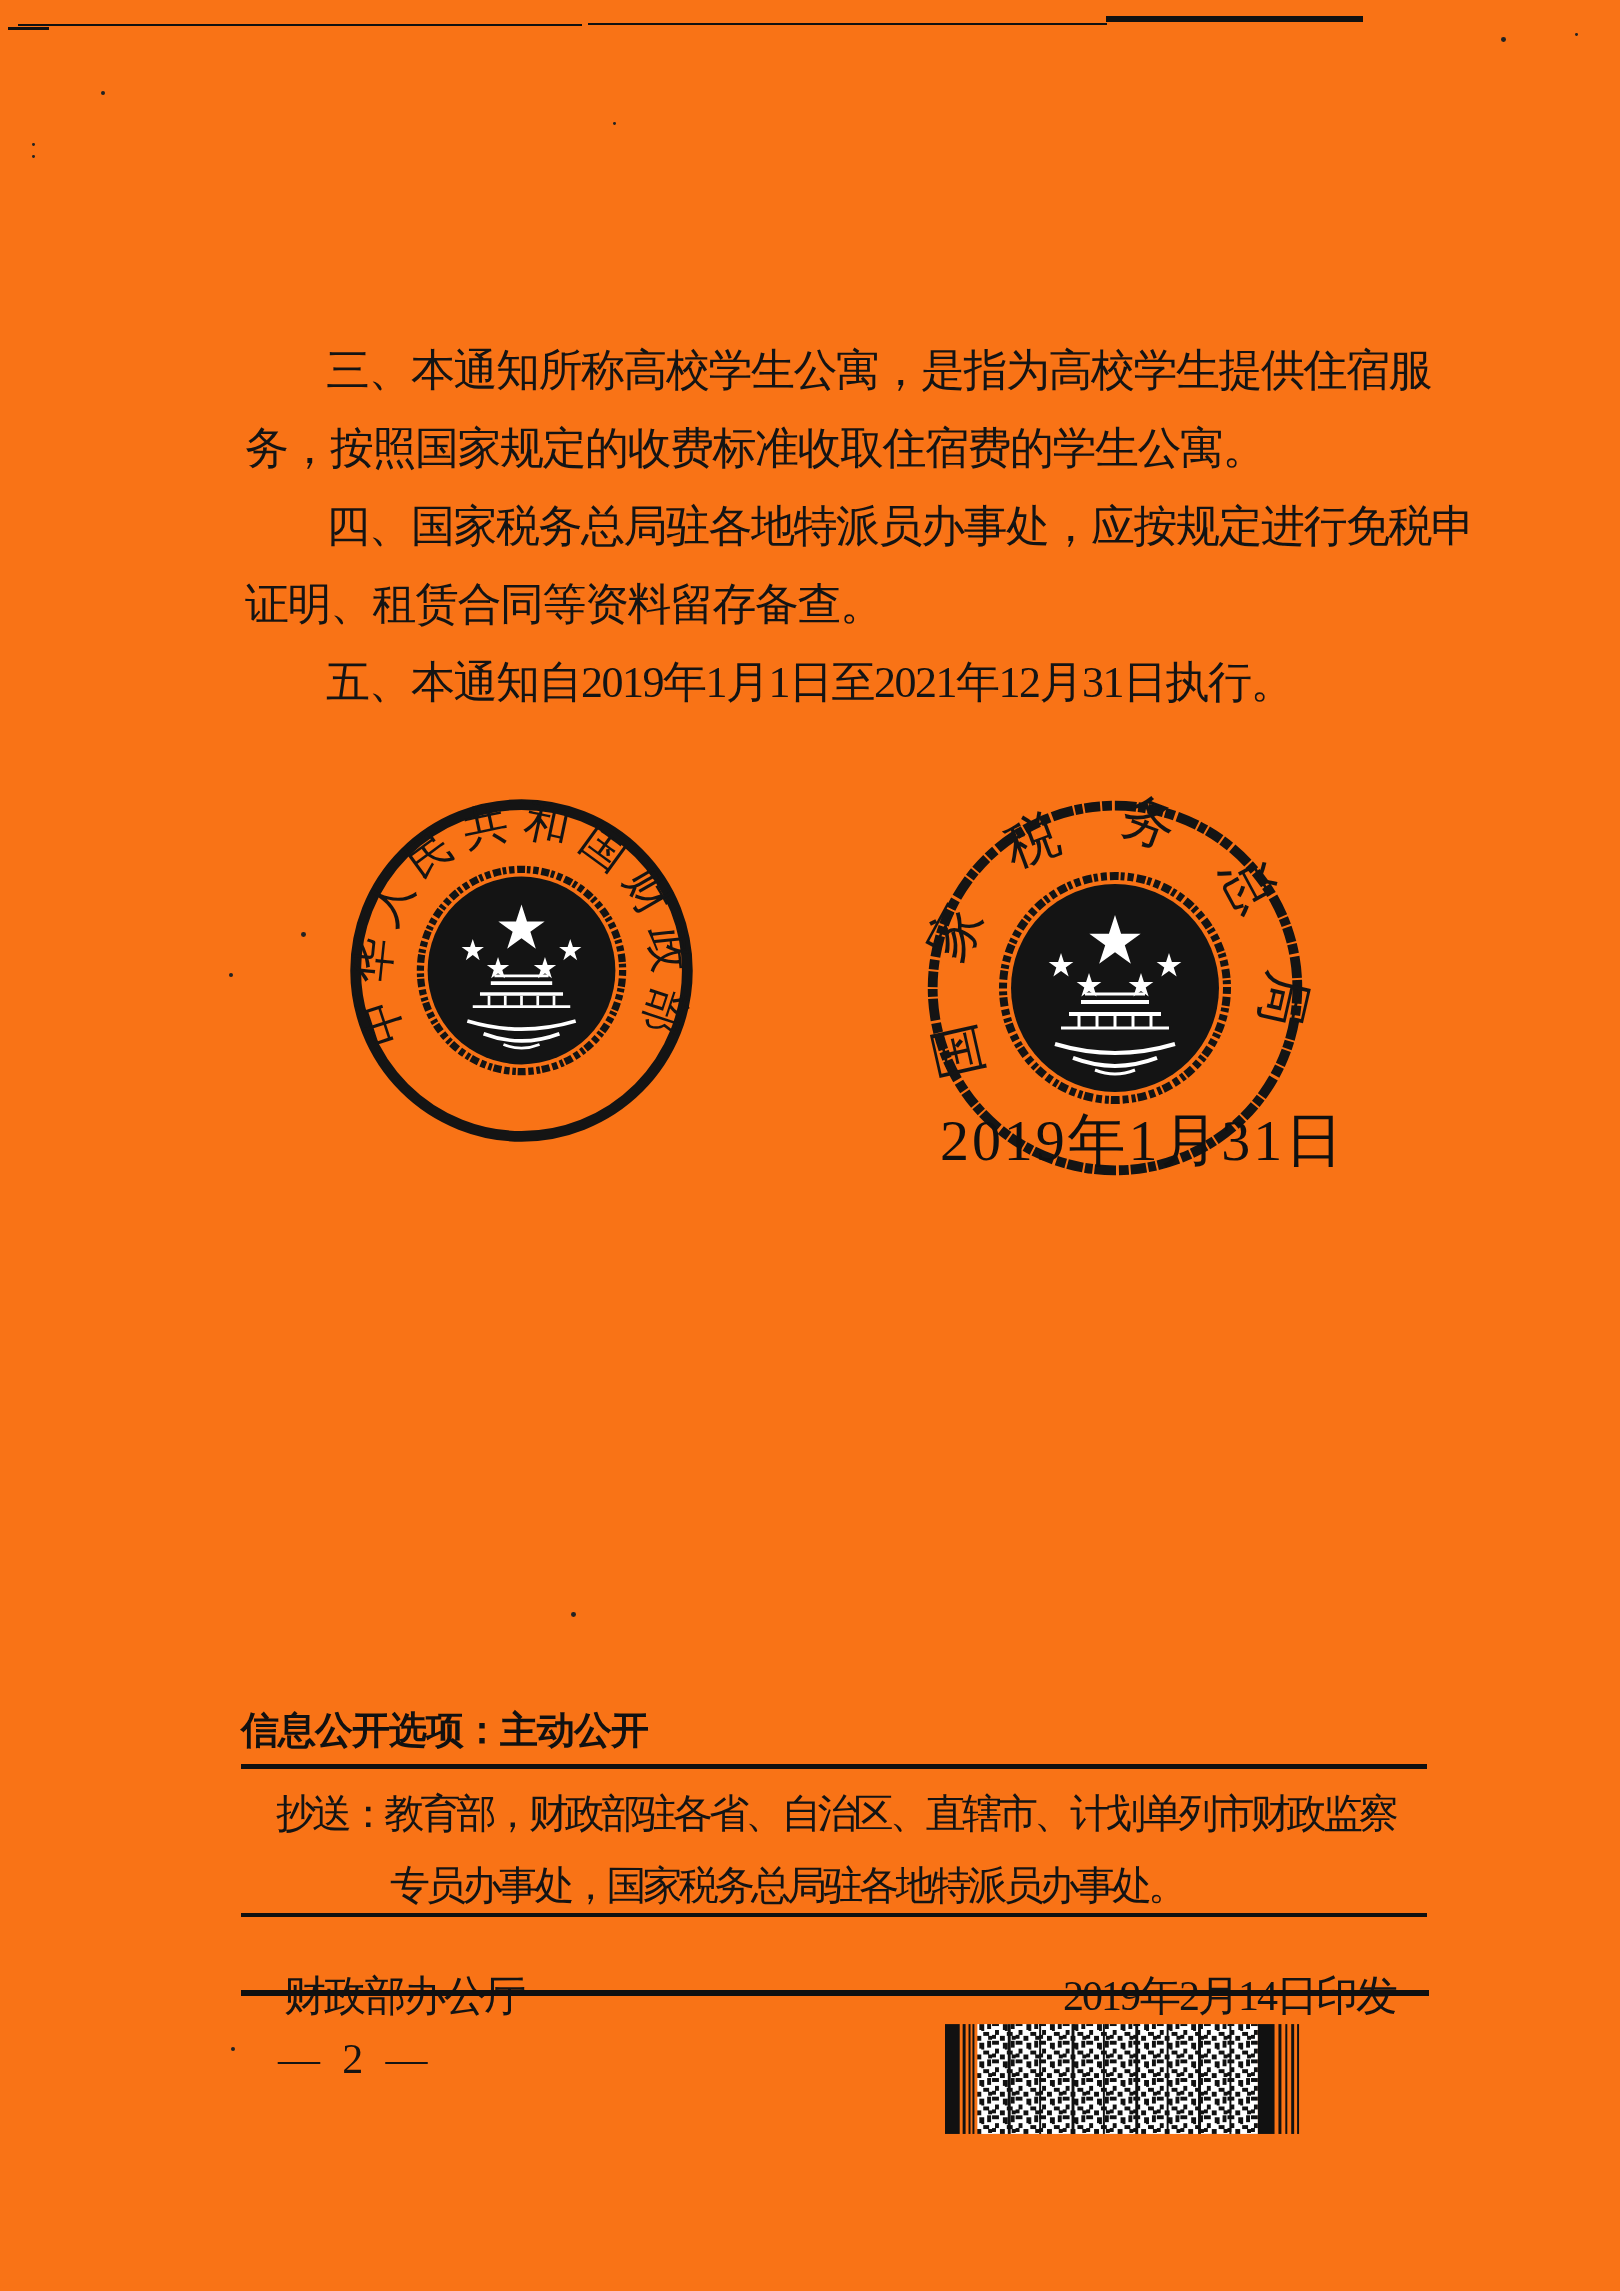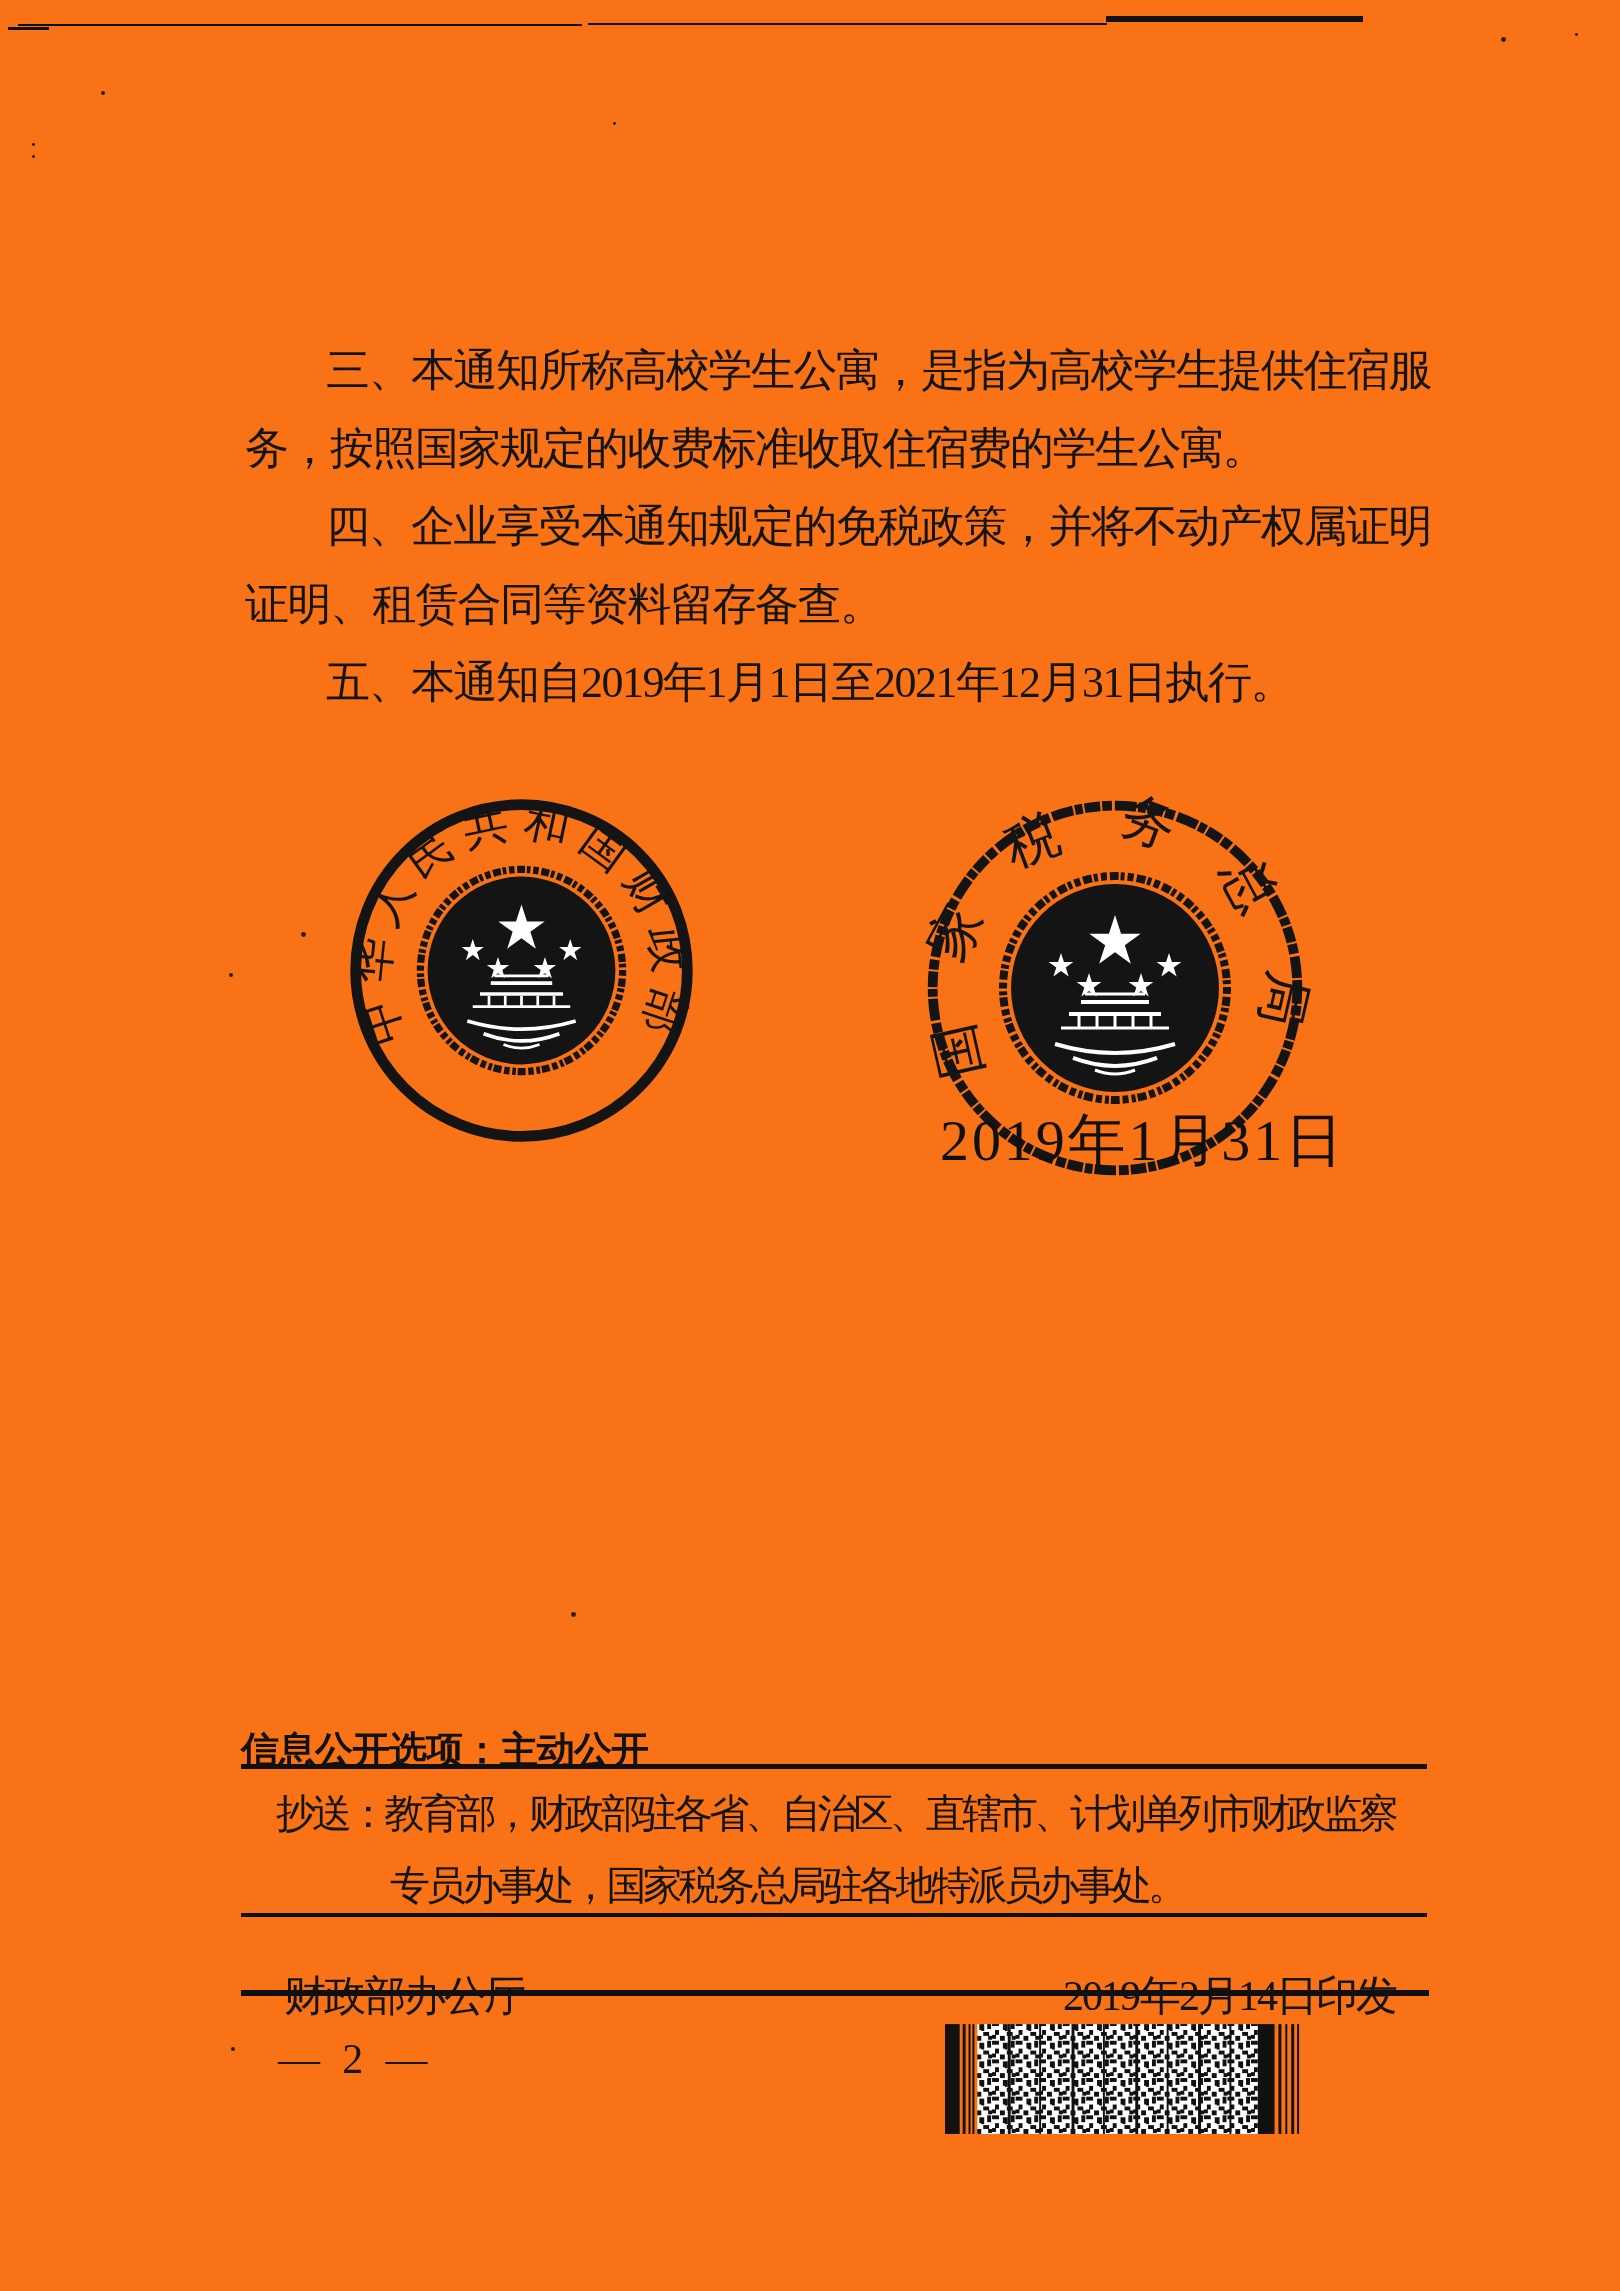--- a/index.html
+++ b/index.html
@@ -23,21 +23,21 @@
   
   .sealwrap{position:absolute;}
   .seal-date{
     position:absolute;left:940px;top:1102px;
     font-size:58px;letter-spacing:2.9px;color:#101010;z-index:5;white-space:nowrap;
   }
   
   .disclosure{
     position:absolute;left:241px;top:1705px;
     font-family:"Liberation Sans","DejaVu Sans",sans-serif;
-    font-weight:700;font-size:38px;letter-spacing:-1px;color:#111;white-space:nowrap;margin-top:20px;
+    font-weight:700;font-size:38px;letter-spacing:-1px;color:#111;white-space:nowrap;
   }
   .rule{position:absolute;left:241px;background:#101010;}
   .cc-line{position:absolute;font-size:40px;letter-spacing:-3.9px;color:#141414;white-space:nowrap;}
   .footer-row{
     position:absolute;left:284px;top:1968px;width:1112px;
     display:flex;justify-content:space-between;align-items:flex-start;
     font-size:42px;letter-spacing:-2px;color:#141414;white-space:nowrap;
   }
   .pageno{
     position:absolute;left:278px;top:2035px;
@@ -90,21 +90,21 @@
           <path d="M -42,70 Q 0,86 42,70" stroke-width="4"></path>
           <path d="M -20,82 Q 0,90 20,82" stroke-width="3"></path>
         </g>
       </g>
     </defs>
   </svg>
 
   <div class="bodytext">
     <div class="line indent">三、本通知所称高校学生公寓，是指为高校学生提供住宿服</div>
     <div class="line">务，按照国家规定的收费标准收取住宿费的学生公寓。</div>
-    <div class="line indent">四、企业享受本通知规定的免税政策，并将不动产权属证明</div>
+    <div class="line indent">四、国家税务总局驻各地特派员办事处，应按规定进行免税申</div>
     <div class="line">证明、租赁合同等资料留存备查。</div>
     <div class="line indent">五、本通知自2019年1月1日至2021年12月31日执行。</div>
   </div>
 
   <div class="sealwrap" style="left:338px;top:787px;">
     <svg width="367" height="367" viewBox="-187 -187 374 374">
       <circle cx="0" cy="0" r="169" fill="none" stroke="#141414" stroke-width="11"></circle>
       <use href="#emblem" transform="scale(0.92)"></use>
       <path id="arcL" d="M -111.4,78 A 136,136 0 1 1 111.4,78" fill="none"></path>
       <text font-size="46" letter-spacing="11" fill="#141414">

